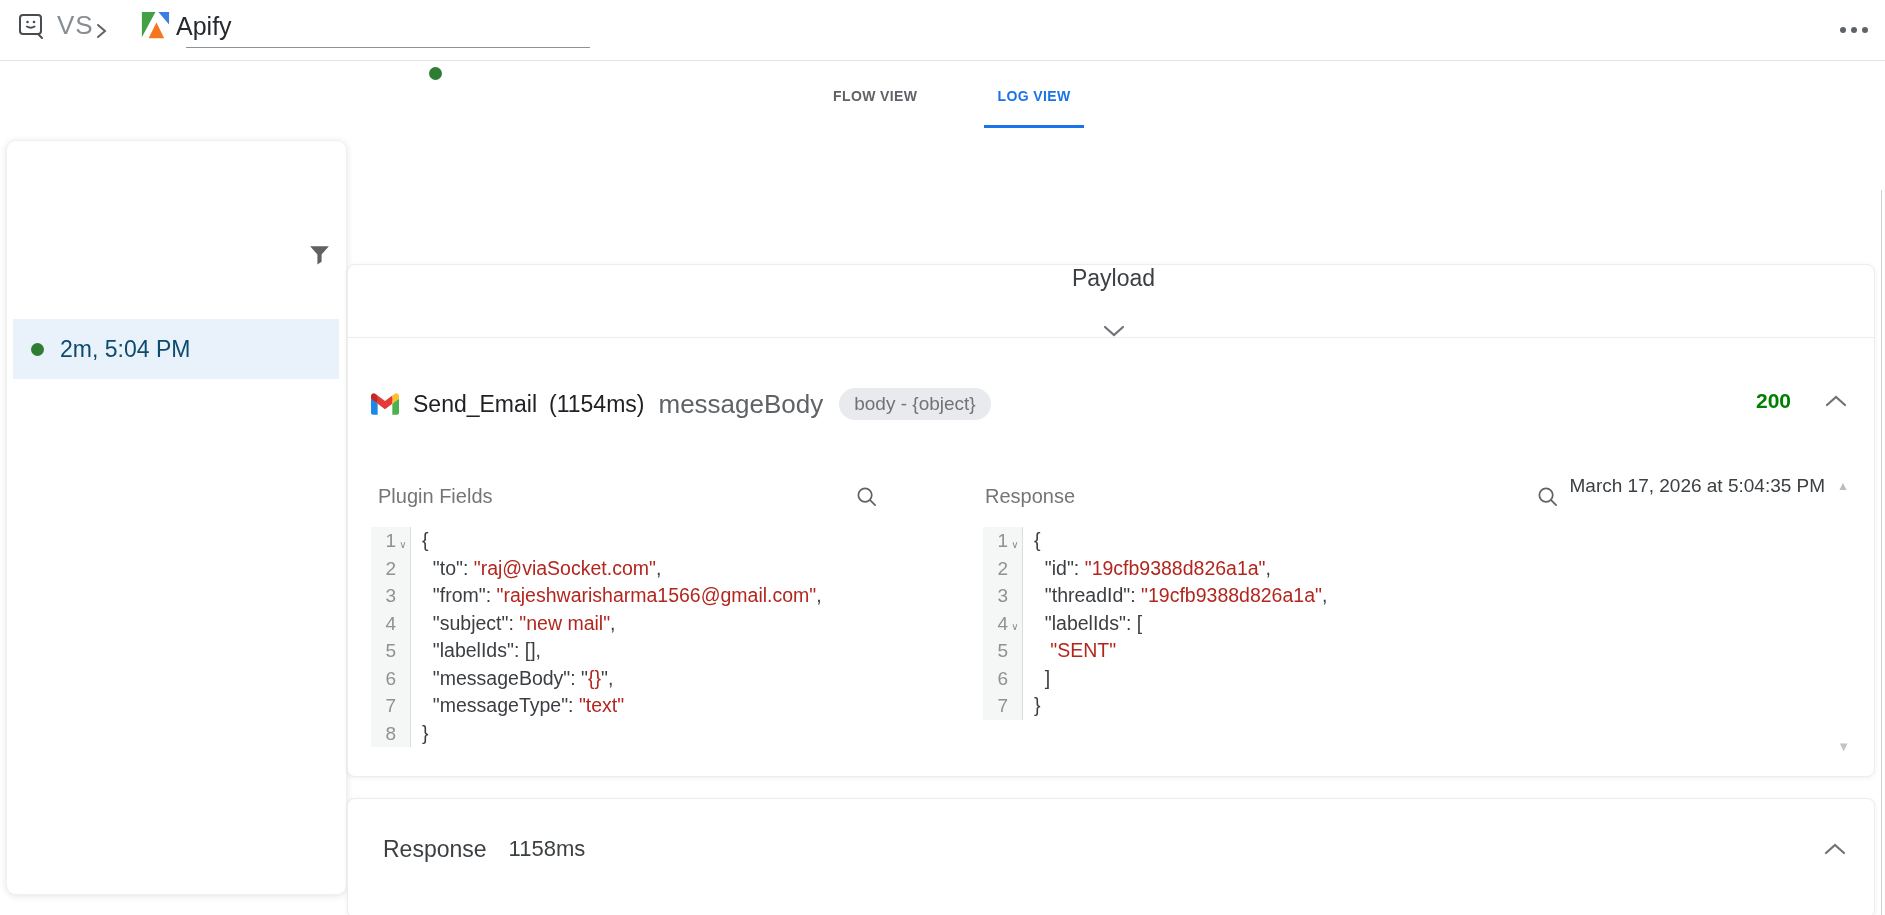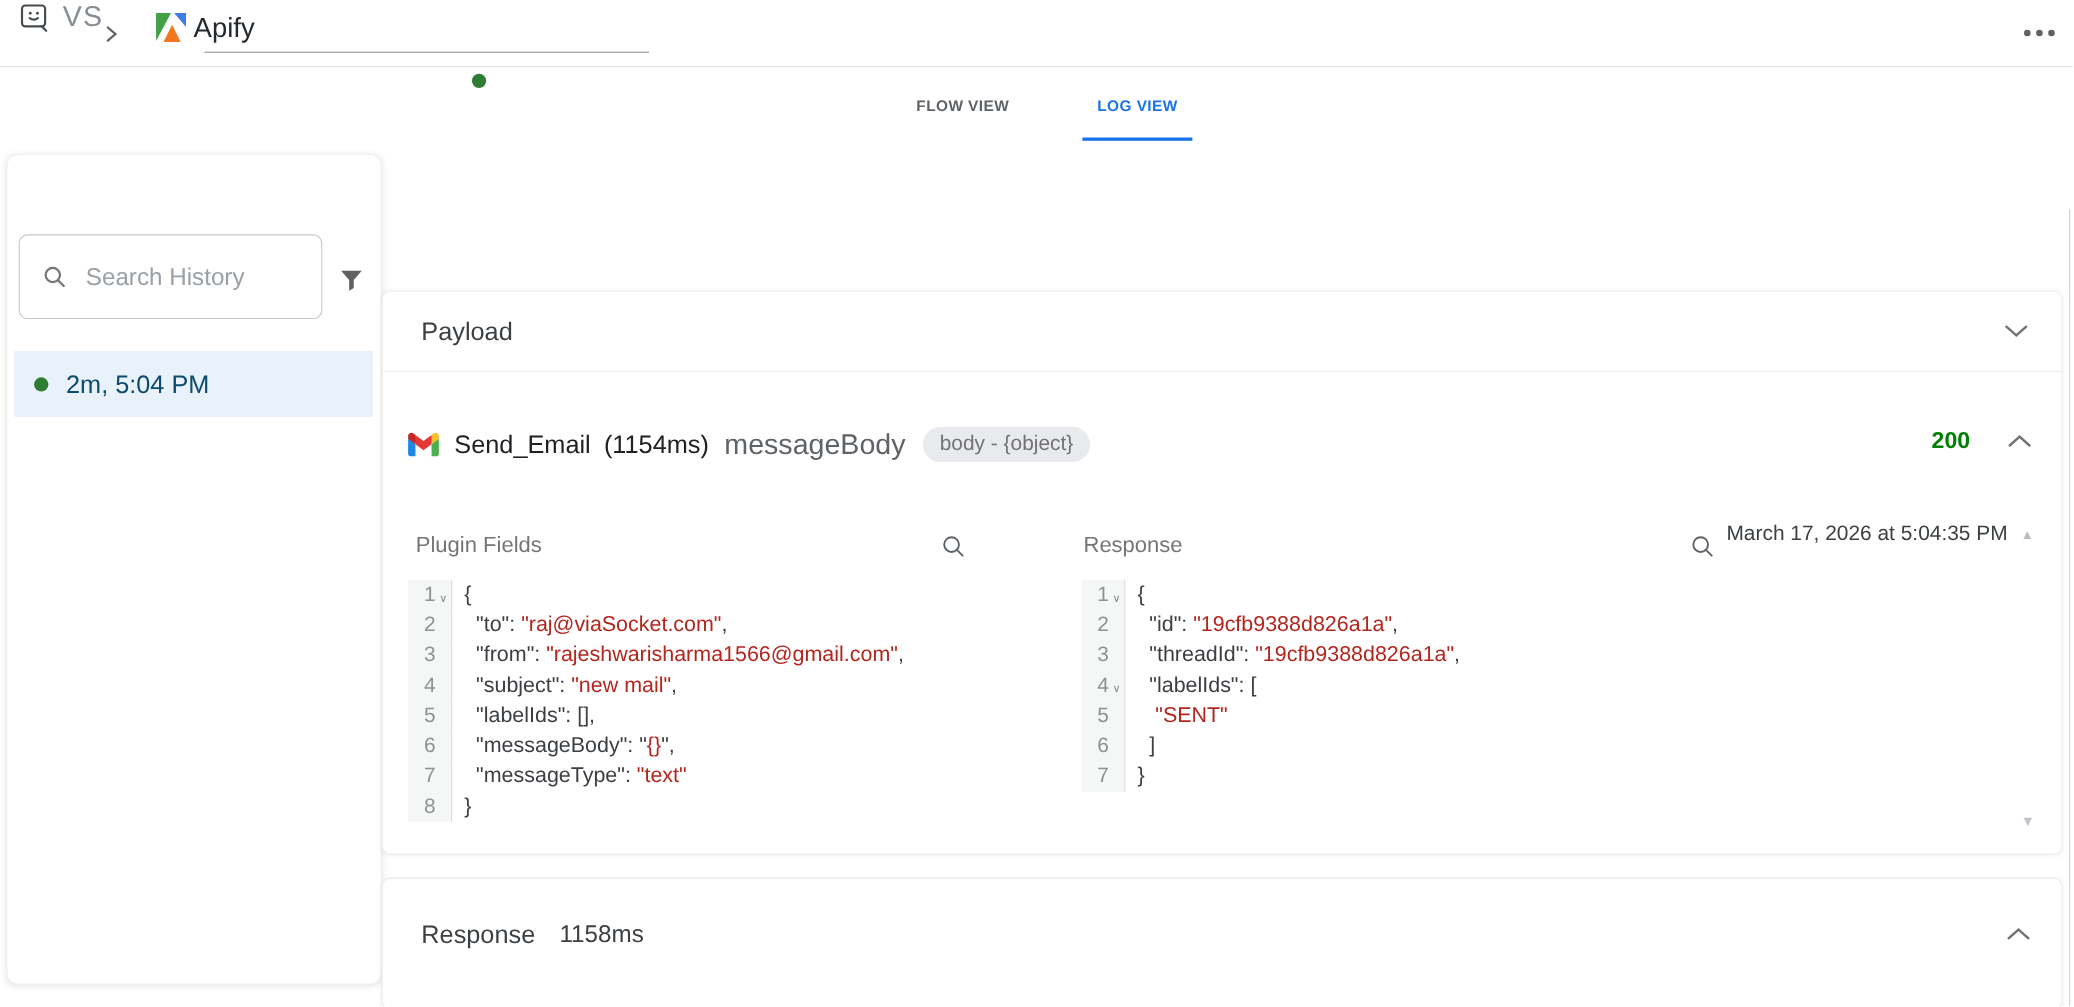--- a/index.html
+++ b/index.html
@@ -10,21 +10,21 @@
     --selected-row-bg:#e9f1fb;
   }
   *{margin:0;padding:0;box-sizing:border-box;}
   body{background:#fff;}
   #screen{
     position:relative;width:1885px;height:915px;background:#fff;overflow:hidden;
     font-family:"Liberation Sans","DejaVu Sans",sans-serif;color:#202124;
   }
   
   .header{position:absolute;left:0;top:0;width:100%;height:61px;border-bottom:1px solid #e4e4e4;background:#fff;}
-  .brand{position:absolute;left:18px;top:0;display:flex;align-items:center;gap:12px;cursor:pointer;}
+  .brand{position:absolute;left:18px;top:10px;display:flex;align-items:center;gap:12px;cursor:pointer;}
   .brand-text{font-size:26px;color:#878d93;letter-spacing:1px;}
   .bc-chevron{position:absolute;left:95px;top:22px;}
   .app-crumb{position:absolute;left:137px;top:8px;display:flex;align-items:flex-start;gap:4px;}
   .apify-logo{width:35px;height:35px;border-radius:7px;box-shadow:0 0 0 1px #eef0f1 inset;}
   .app-title{font-size:25px;color:#24292f;padding-top:4px;}
   .title-underline{position:absolute;left:186px;top:47px;width:404px;border-bottom:1.5px solid #8f9398;}
   .menu-dots{position:absolute;left:1832px;top:16px;width:44px;height:28px;display:flex;align-items:center;justify-content:center;gap:5px;cursor:pointer;}
   .menu-dots i{width:6px;height:6px;border-radius:50%;background:#5f6368;display:block;}
   
   .flow-banner{position:absolute;left:10px;top:75px;width:438px;height:48px;border:1px solid #d6d6d6;border-radius:8px;background:#fff;
@@ -43,21 +43,21 @@
   .search-wrap svg{margin-left:20px;flex:none;}
   .search-input{border:none;outline:none;width:100%;font-size:22px;color:#202124;margin-left:16px;margin-right:8px;font-family:inherit;}
   .search-input::placeholder{color:#9aa0a6;}
   .filter-btn{position:absolute;left:295px;top:96px;width:34px;height:34px;display:flex;align-items:center;justify-content:center;cursor:pointer;}
   .run-item{position:absolute;left:6px;top:178px;width:326px;height:60px;background:var(--selected-row-bg);display:flex;align-items:center;padding-left:18px;cursor:pointer;}
   .run-dot{width:13px;height:13px;border-radius:50%;background:var(--dot-green);flex:none;}
   .run-label{margin-left:16px;font-size:23px;color:#0c4a6e;}
   
   .main-card{position:absolute;left:347px;top:264px;width:1528px;height:513px;background:#fff;border:1px solid #ededed;border-radius:8px;
     box-shadow:0 1px 4px rgba(60,64,67,.08);}
-  .payload-row{height:73px;border-bottom:1px solid #ececec;display:flex;align-items:center;padding:0 30px 0 35px;cursor:pointer;}
+  .payload-row{height:73px;border-bottom:1px solid #ececec;display:flex;align-items:center;padding:0 30px 0 35px;cursor:pointer;flex-direction:column;}
   .payload-title{font-size:23px;color:#3c4043;}
   .row-spacer{flex:1;}
   .step-header{position:absolute;left:21px;top:119px;height:40px;display:flex;align-items:center;}
   .step-name{font-size:23px;color:#202124;margin-left:12px;}
   .step-duration{font-size:23px;color:#202124;margin-left:12px;}
   .step-field{font-size:26px;color:#5f6368;margin-left:14px;}
   .badge{margin-left:16px;background:#e8eaed;color:#737373;font-size:19px;border-radius:16px;padding:5px 15px;}
   .step-right{position:absolute;right:27px;top:124px;display:flex;align-items:center;gap:34px;cursor:pointer;}
   .status-code{font-size:21px;font-weight:700;color:var(--status-green);}
   .panel-label{position:absolute;font-size:20px;color:#757575;}
@@ -125,27 +125,20 @@
   </div>
 
   <div class="flow-dot"></div>
 
   <div class="tabs">
     <div class="tab">FLOW VIEW</div>
     <div class="tab active">LOG VIEW</div>
   </div>
 
   <div class="sidebar">
-    <div class="search-wrap">
-      <svg width="24" height="24" viewBox="0 0 24 24" fill="none" stroke="#757575" stroke-width="2" stroke-linecap="round">
-        <circle cx="10" cy="10" r="6.5"></circle>
-          <path d="M15.2 15.2 L20 20"></path>
-      </svg>
-      <input class="search-input" type="text" placeholder="Search History" style="">
-    </div>
     <div class="filter-btn">
       <svg width="25" height="25" viewBox="0 0 24 24">
         <polygon points="3,4 21,4 14,12 14,19 10,21.5 10,12" fill="#616161"></polygon>
       </svg>
     </div>
     <div class="run-item">
       <span class="run-dot"></span>
       <span class="run-label">2m, 5:04 PM</span>
     </div>
   </div>

